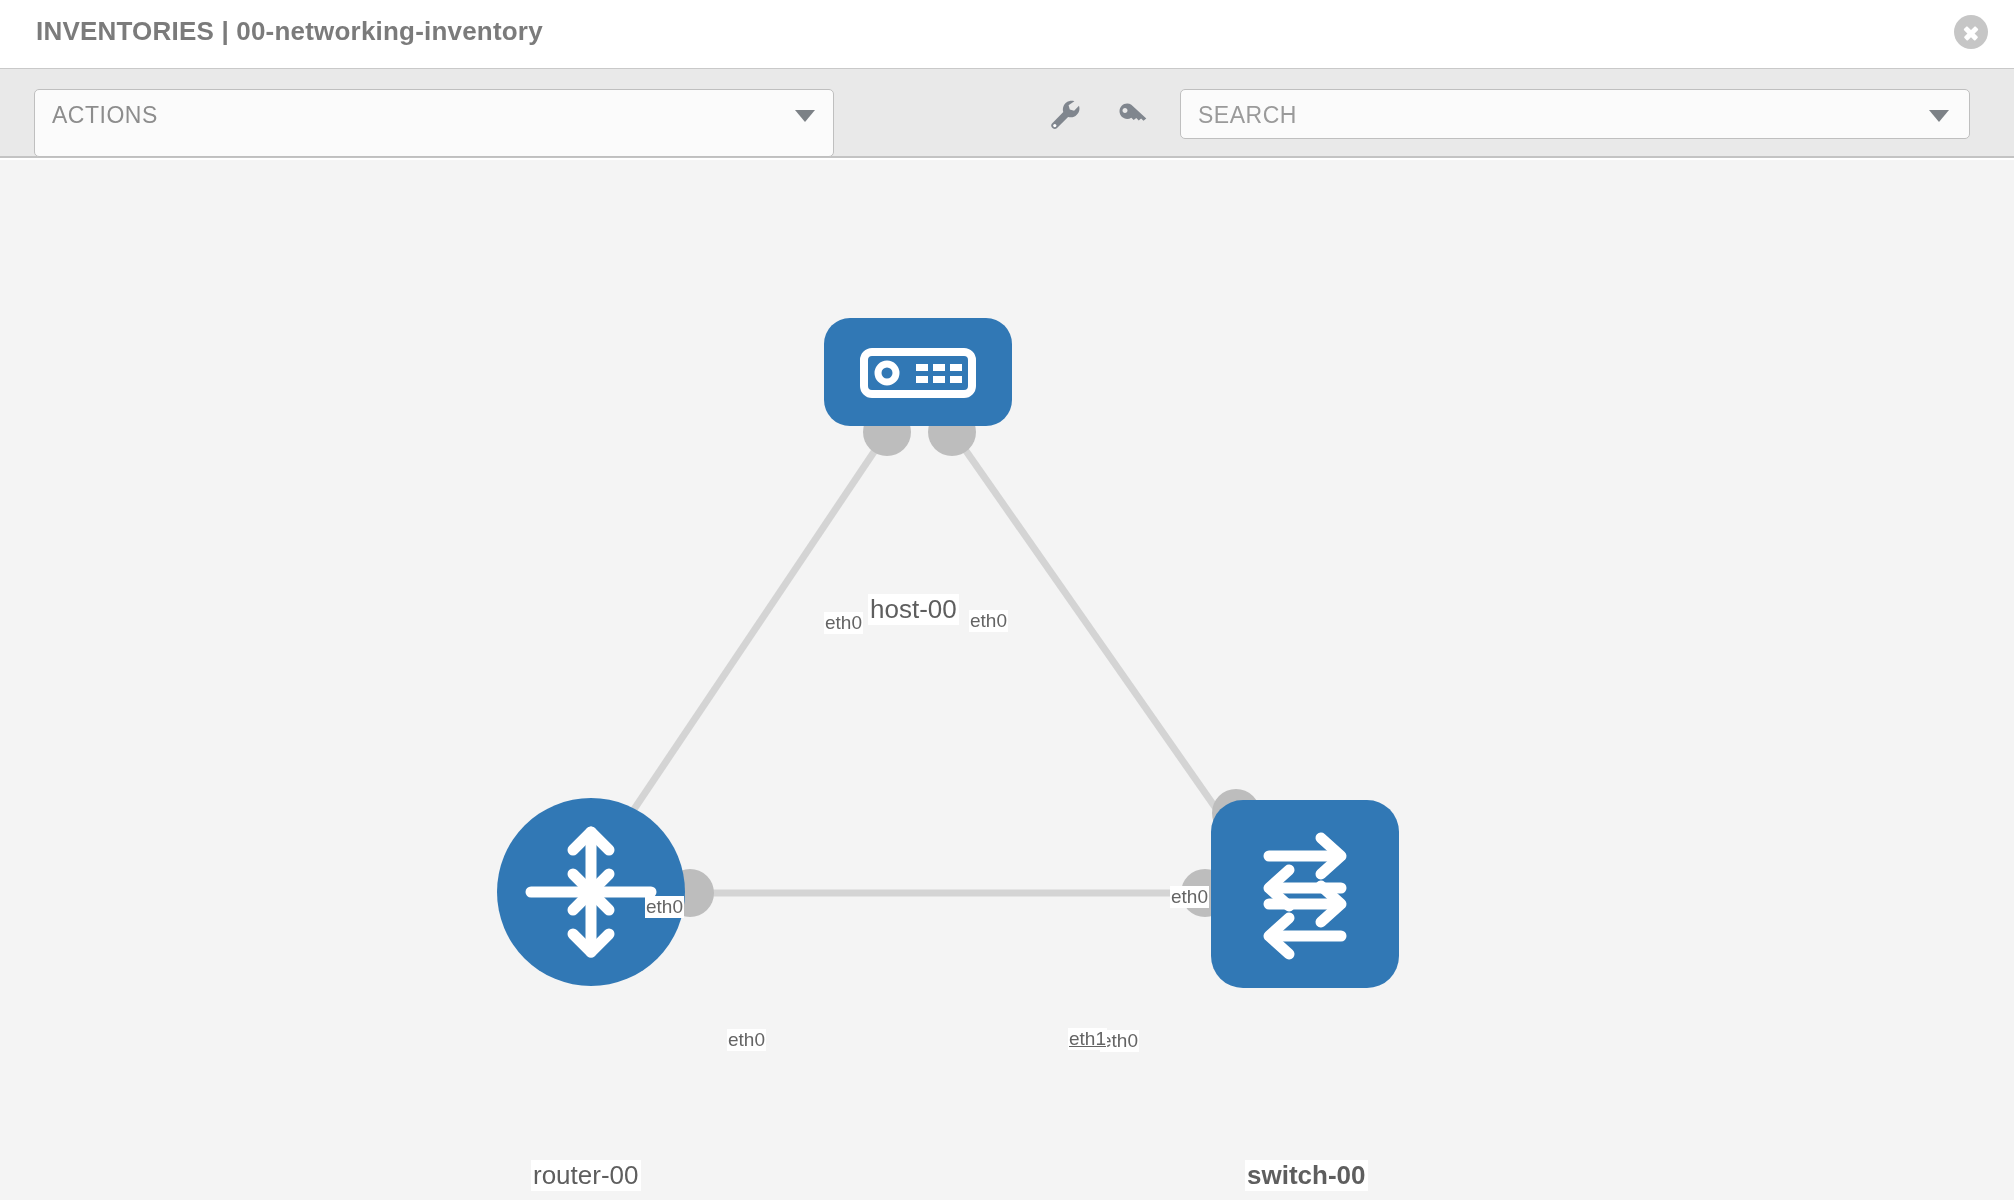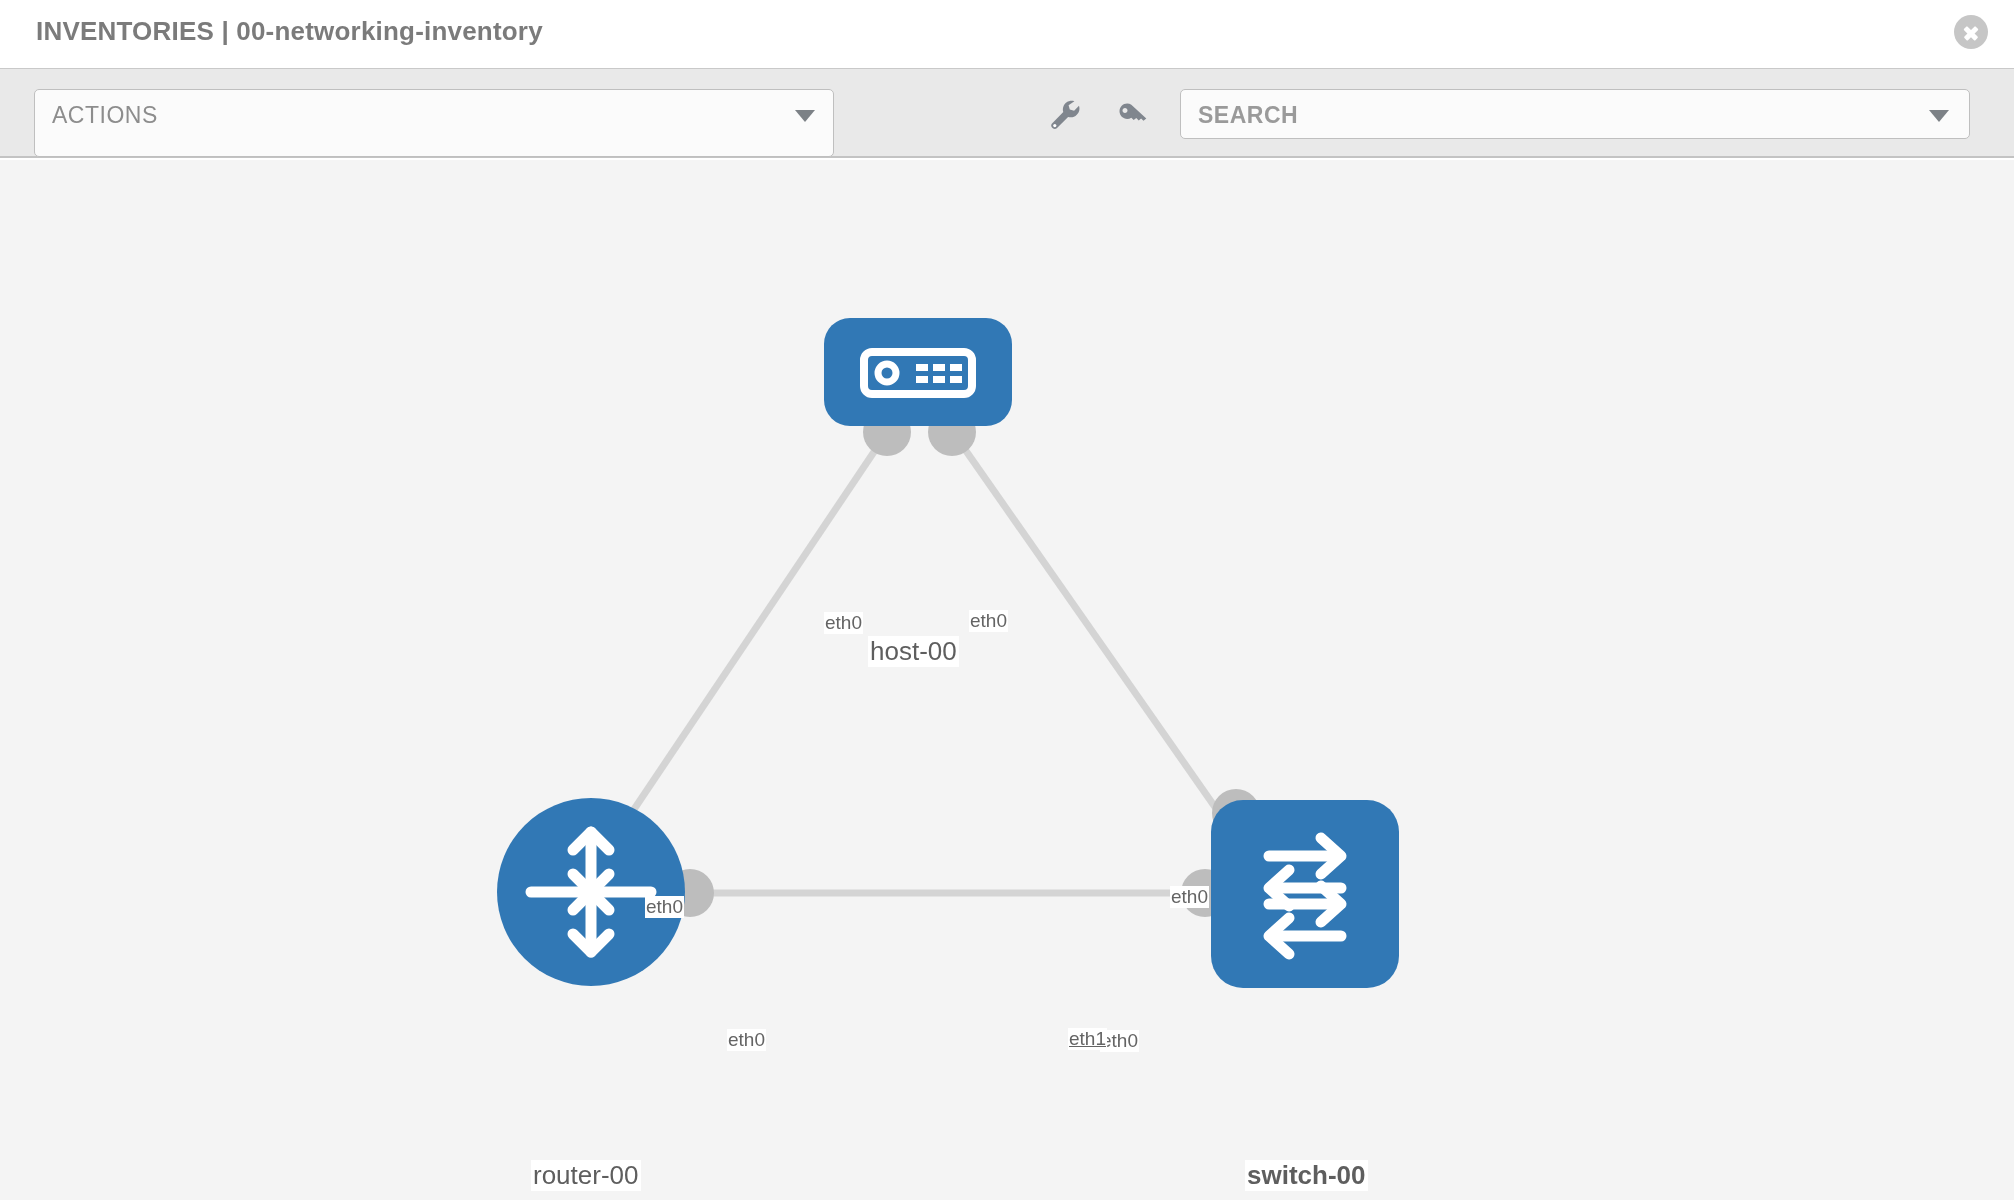--- a/index.html
+++ b/index.html
@@ -120,21 +120,20 @@
     box-sizing: border-box;
     cursor: text;
   }
   .search-label {
     position: absolute;
     left: 17px;
     top: 12px;
     font-size: 23px;
     color: #9a9a9a;
     letter-spacing: 0.5px;
-    font-weight: bold;
   }
   .search-caret { right: 20px; top: 20px; }
 
   
   .canvas {
     position: absolute;
     left: 0; top: 160px;
     width: 2014px;
     height: 1040px;
     background: #f4f4f4;
@@ -175,21 +174,21 @@
   .node svg { position: absolute; left: 0; top: 0; }
 
   .node-label {
     position: absolute;
     font-size: 26px;
     color: #5e5e5e;
     background: #ffffff;
     white-space: nowrap;
     padding: 0 2px;
   }
-  .label-host   { left: 868px; top: 434px; margin-top: 42px; }
+  .label-host   { left: 868px; top: 434px; }
   .label-router { left: 531px; top: 1000px; }
   .label-switch { left: 1245px; top: 1000px; font-weight: bold; }
 
   .iface-label {
     position: absolute;
     font-size: 19px;
     color: #646464;
     background: #ffffff;
     white-space: nowrap;
     padding: 0 1px;

